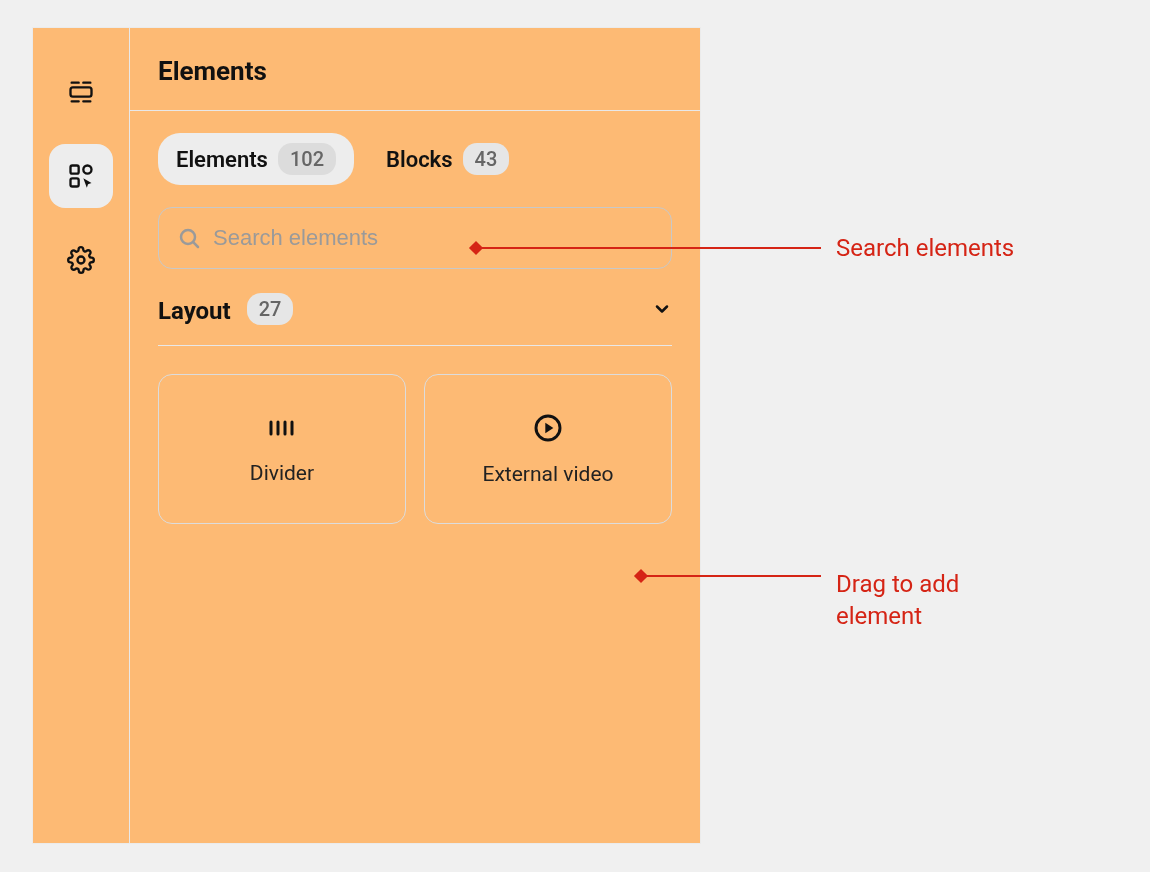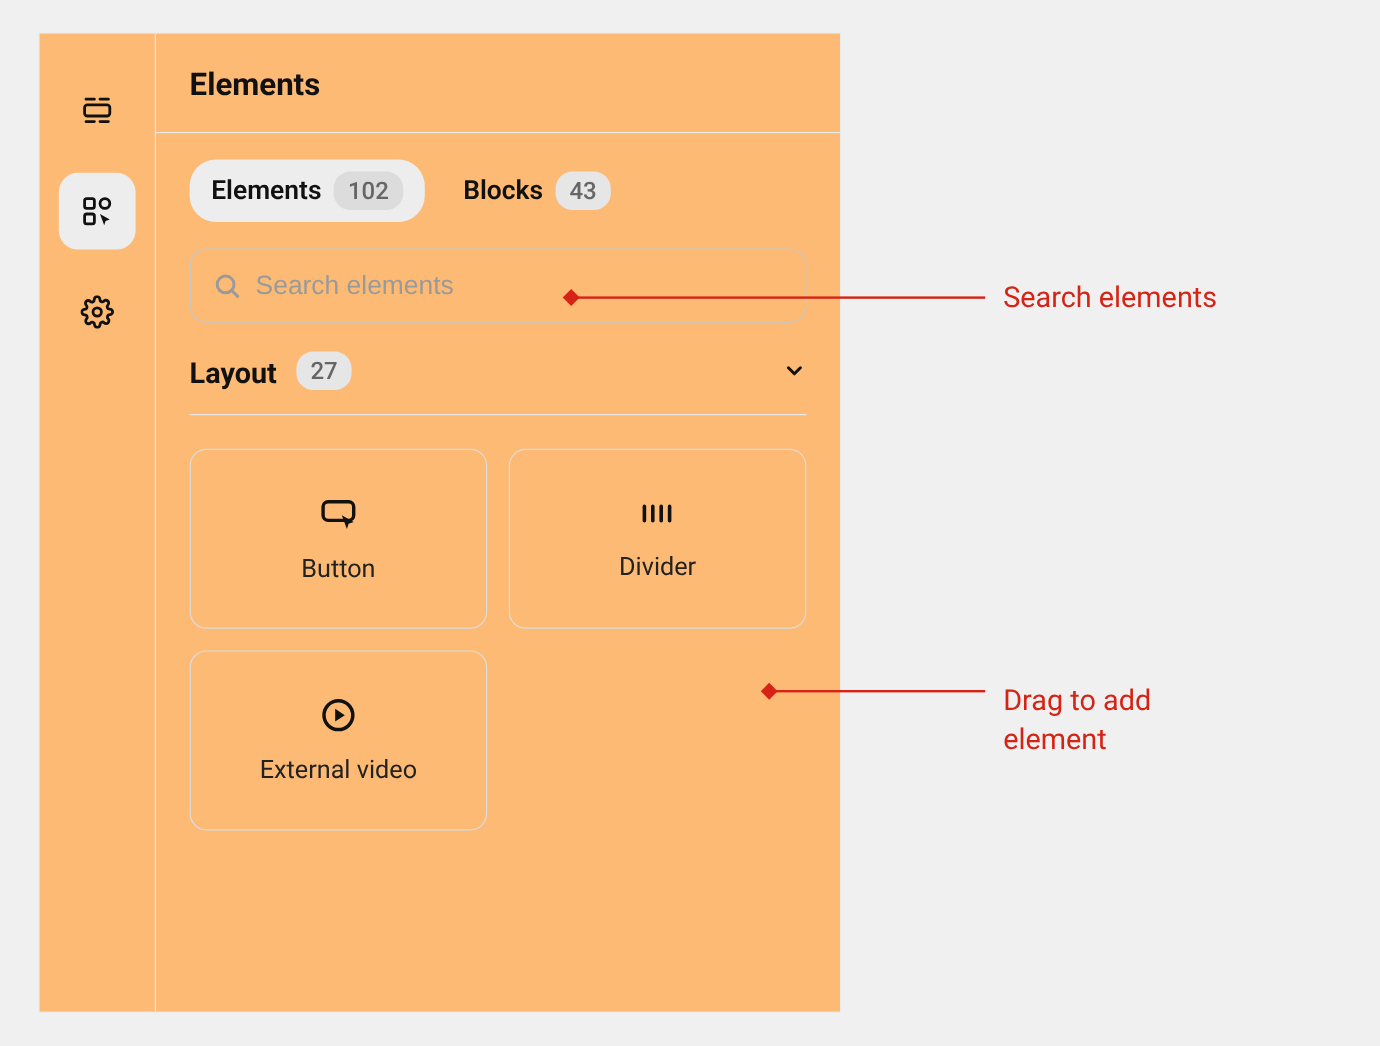--- a/index.html
+++ b/index.html
@@ -219,27 +219,20 @@
         </div>
         <svg width="20" height="20" viewBox="0 0 24 24" fill="none" stroke="#111" stroke-width="3" stroke-linecap="round" stroke-linejoin="round">
           <path d="M6 9l6 6 6-6"></path>
         </svg>
       </div>
     </div>
 
     <div class="section">
 
       <div class="element-grid">
-        <div class="element-card">
-          <svg width="34" height="34" viewBox="0 0 24 24" fill="none" stroke="#111" stroke-width="2" stroke-linecap="round" stroke-linejoin="round">
-            <rect x="3" y="5" width="18" height="11" rx="3"></rect>
-            <path d="M14 13l7 4-3 1-1 3-3-8z" fill="#111" stroke="none"></path>
-          </svg>
-          <span class="label">Button</span>
-        </div>
 
 
         <div class="element-card">
           <svg width="36" height="30" viewBox="0 0 36 24" fill="none" stroke="#111" stroke-width="3" stroke-linecap="round">
             <path d="M7 6v12M14 6v12M21 6v12M28 6v12"></path>
           </svg>
           <span class="label">Divider</span>
         </div>
 
         <div class="element-card">

